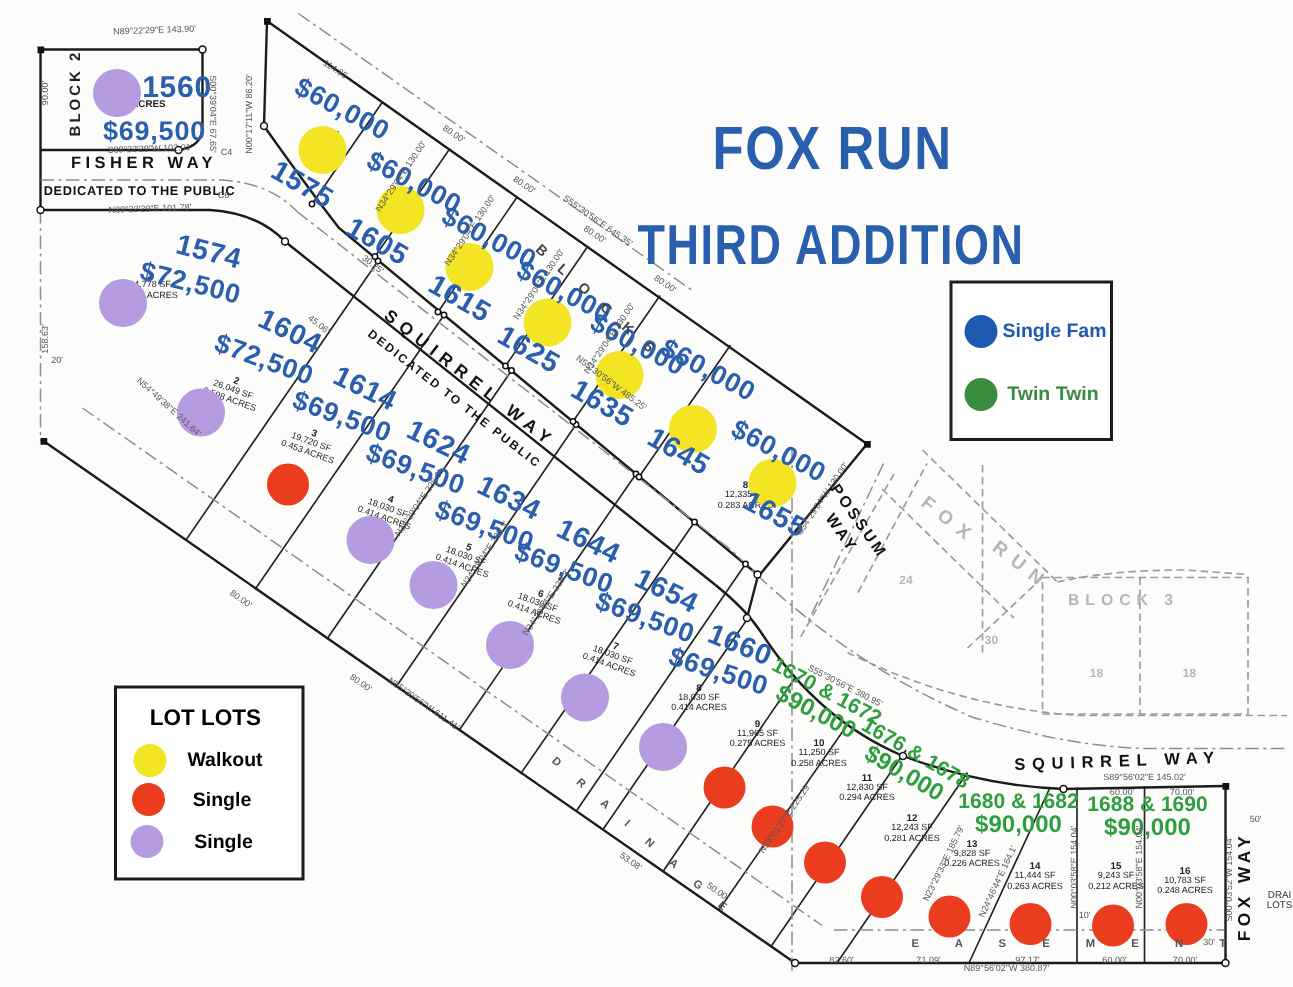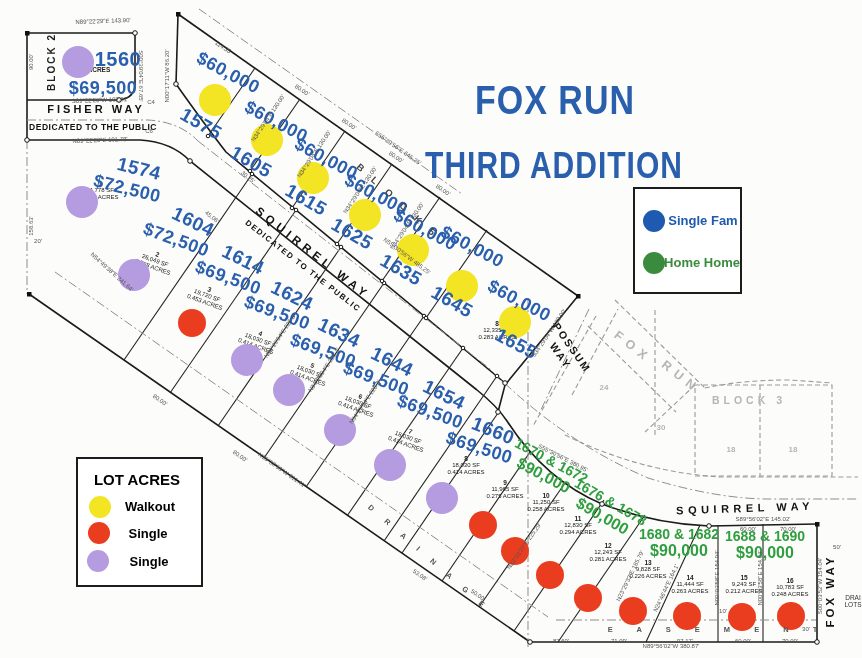--- a/index.html
+++ b/index.html
@@ -110,21 +110,21 @@
       <circle cx="382" cy="281" r="1.8"></circle>
         <circle cx="426" cy="318" r="1.8"></circle>
     </g>
   </svg>
 
   <div class="t title" style="left:555px;top:100px;font-size:34px;transform:translate(-50%,-50%) scale(1,1.2);">FOX RUN</div>
   <div class="t title" style="left:554px;top:165px;font-size:30px;transform:translate(-50%,-50%) scale(1,1.25);">THIRD ADDITION</div>
 
   <div class="box" style="left:633px;top:187px;width:105px;height:103px;"></div>
   <div class="box" style="left:76px;top:457px;width:123px;height:126px;border-width:2.5px;"></div>
-  <div class="t" style="left:137px;top:479px;transform:translate(-50%,-50%);font-size:15px;font-weight:700;color:#000;">LOT ACRES</div>
+  <div class="t" style="left:137px;top:479px;transform:translate(-50%,-50%);font-size:15px;font-weight:700;color:#000;">LOT LOTS</div>
 
   <div id="gen">
       <div class="t stack" style="left: 90px; top: 70px; font-size: 6px; color: rgb(34, 34, 34); transform: translate(-50%, -50%) rotate(0deg);">
         <div style="font-weight: 700; font-size: 6.5px;">0.361 ACRES</div>
       </div>
       <div class="t" style="left: 78px; top: 62px; width: 32px; height: 32px; border-radius: 50%; background: rgb(181, 155, 224); transform: translate(-50%, -50%);"></div>
       <div class="t" style="left: 118px; top: 59px; font-size: 20px; color: rgb(42, 95, 173); font-weight: 700; letter-spacing: 0.5px; transform: translate(-50%, -50%) rotate(0deg);">1560</div>
       <div class="t" style="left: 103px; top: 88px; font-size: 18px; color: rgb(42, 95, 173); font-weight: 700; letter-spacing: 0.5px; transform: translate(-50%, -50%) rotate(0deg);">$69,500</div>
       <div class="t stack" style="left: 100px; top: 191px; font-size: 6px; color: rgb(34, 34, 34); transform: translate(-50%, -50%) rotate(0deg);">
         <div style="font-weight: 700; font-size: 6.5px;">1</div>
@@ -279,21 +279,21 @@
         <div>1680 &amp; 1682</div>
         <div style="font-size: 16px;">$90,000</div>
       </div>
       <div class="t stack" style="left: 765px; top: 545px; font-size: 14px; color: rgb(47, 158, 63); font-weight: 700; transform: translate(-50%, -50%) rotate(0deg); line-height: 1.1;">
         <div>1688 &amp; 1690</div>
         <div style="font-size: 16px;">$90,000</div>
       </div>
       <div class="t" style="left: 654px; top: 221px; width: 22px; height: 22px; border-radius: 50%; background: rgb(30, 90, 176); transform: translate(-50%, -50%);"></div>
       <div class="t" style="left: 703px; top: 220px; font-size: 13px; color: rgb(30, 90, 176); font-weight: 700; transform: translate(-50%, -50%) rotate(0deg);">Single Fam</div>
       <div class="t" style="left: 654px; top: 263px; width: 22px; height: 22px; border-radius: 50%; background: rgb(58, 139, 61); transform: translate(-50%, -50%);"></div>
-      <div class="t" style="left: 702px; top: 262px; font-size: 13px; color: rgb(58, 139, 61); font-weight: 700; transform: translate(-50%, -50%) rotate(0deg);">Home Home</div>
+      <div class="t" style="left: 702px; top: 262px; font-size: 13px; color: rgb(58, 139, 61); font-weight: 700; transform: translate(-50%, -50%) rotate(0deg);">Twin Twin</div>
       <div class="t" style="left: 100px; top: 507px; width: 22px; height: 22px; border-radius: 50%; background: rgb(243, 228, 36); transform: translate(-50%, -50%);"></div>
       <div class="t" style="left: 150px; top: 506px; font-size: 13px; color: rgb(0, 0, 0); font-weight: 700; transform: translate(-50%, -50%) rotate(0deg);">Walkout</div>
       <div class="t" style="left: 99px; top: 533px; width: 22px; height: 22px; border-radius: 50%; background: rgb(234, 61, 32); transform: translate(-50%, -50%);"></div>
       <div class="t" style="left: 148px; top: 533px; font-size: 13px; color: rgb(0, 0, 0); font-weight: 700; transform: translate(-50%, -50%) rotate(0deg);">Single</div>
       <div class="t" style="left: 98px; top: 561px; width: 22px; height: 22px; border-radius: 50%; background: rgb(181, 155, 224); transform: translate(-50%, -50%);"></div>
       <div class="t" style="left: 149px; top: 561px; font-size: 13px; color: rgb(0, 0, 0); font-weight: 700; transform: translate(-50%, -50%) rotate(0deg);">Single</div>
       <div class="t" style="left: 96px; top: 109px; font-size: 11px; color: rgb(17, 17, 17); font-weight: 700; letter-spacing: 3px; transform: translate(-50%, -50%) rotate(0deg);">FISHER WAY</div>
       <div class="t" style="left: 93px; top: 127px; font-size: 8.5px; color: rgb(17, 17, 17); font-weight: 700; letter-spacing: 0.5px; transform: translate(-50%, -50%) rotate(0deg);">DEDICATED TO THE PUBLIC</div>
       <div class="t" style="left: 313px; top: 253px; font-size: 11.5px; color: rgb(17, 17, 17); font-weight: 700; letter-spacing: 4.5px; transform: translate(-50%, -50%) rotate(38deg);">SQUIRREL WAY</div>
       <div class="t" style="left: 303px; top: 266px; font-size: 8px; color: rgb(17, 17, 17); font-weight: 700; letter-spacing: 1.5px; transform: translate(-50%, -50%) rotate(38deg);">DEDICATED TO THE PUBLIC</div>

